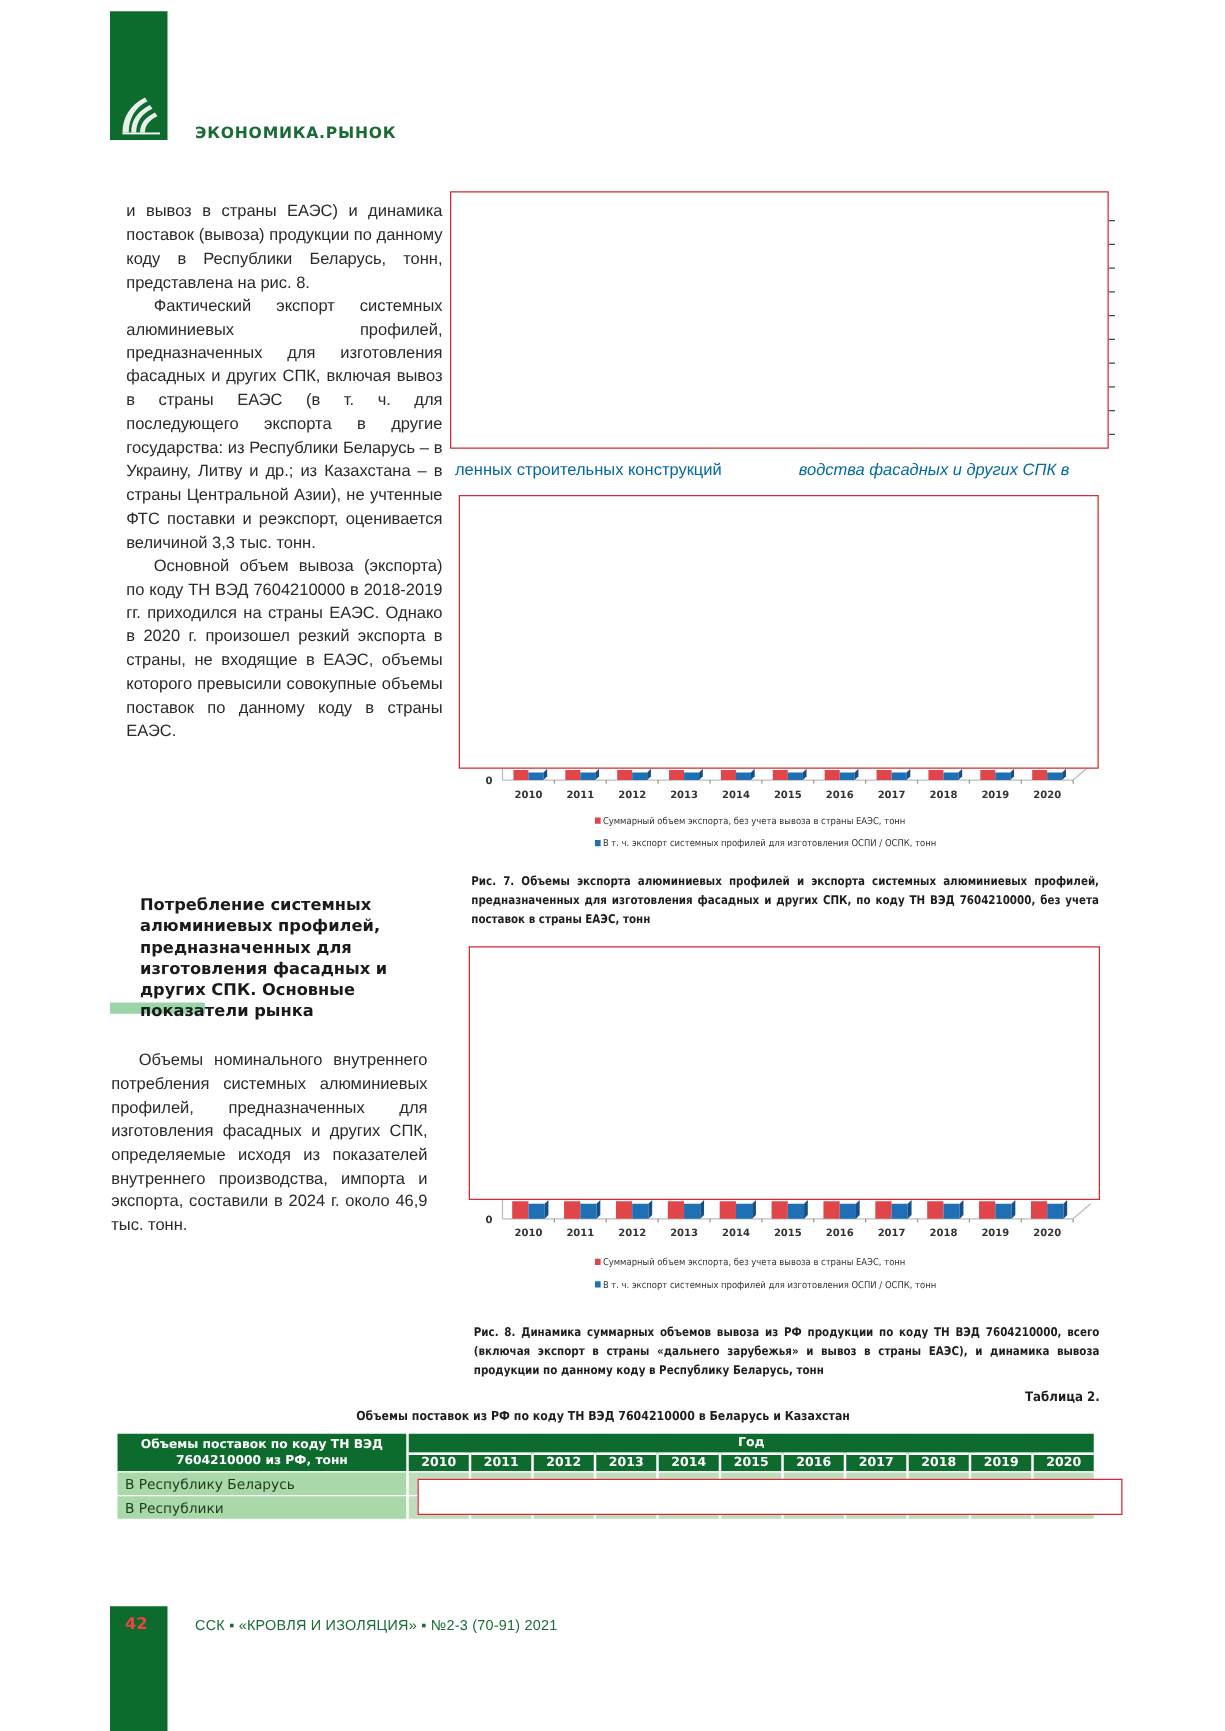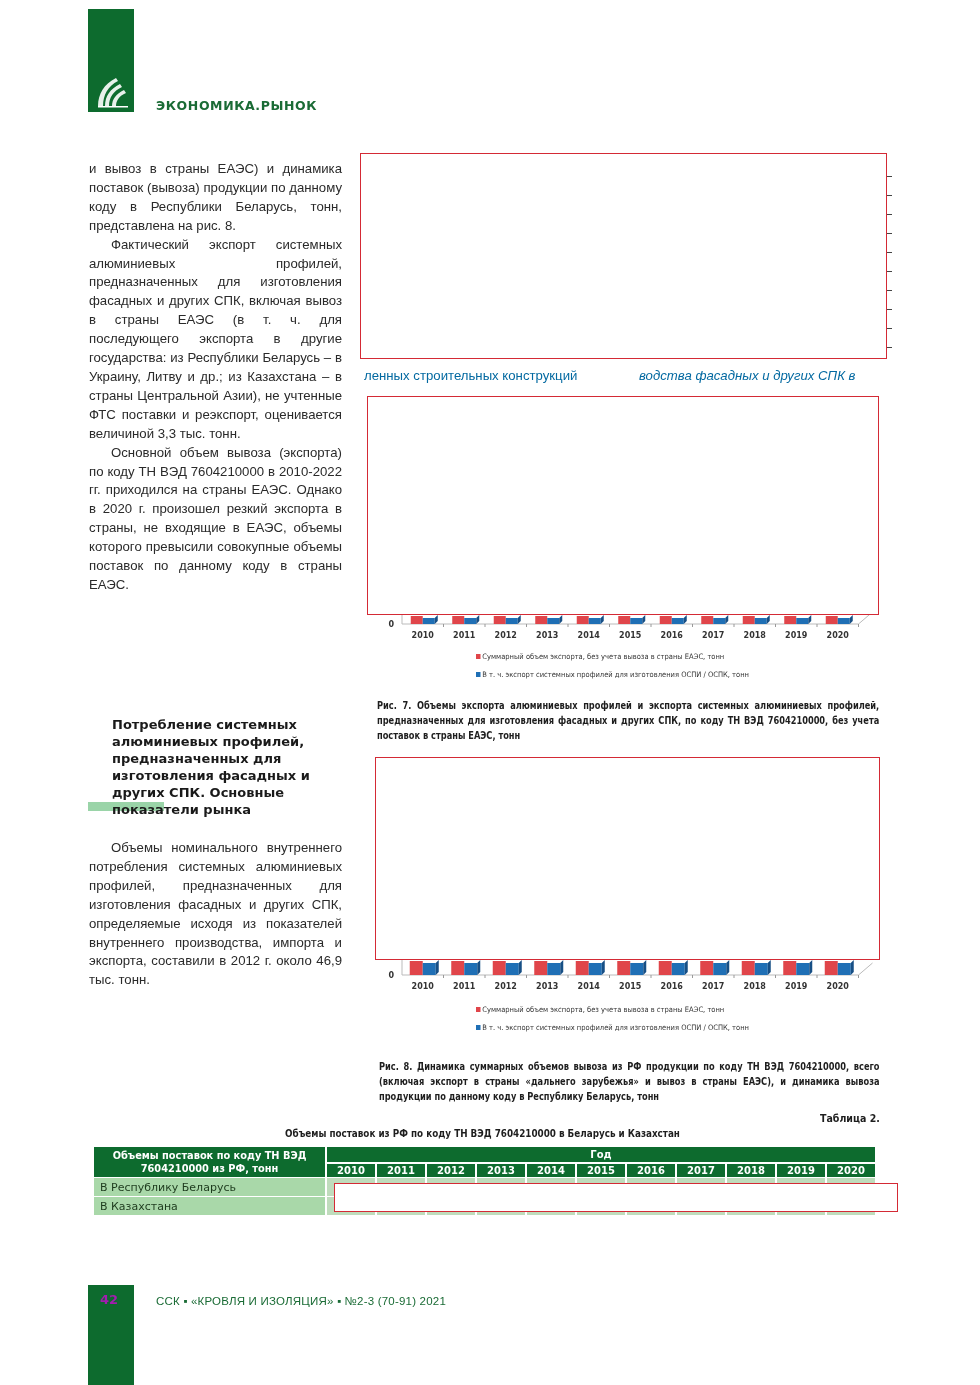--- a/index.html
+++ b/index.html
@@ -3,21 +3,21 @@
 <meta charset="utf-8">
 <style>
   * { box-sizing: border-box; margin: 0; padding: 0; }
   html, body { width: 980px; height: 1385px; background: #ffffff; overflow: hidden; }
   body { position: relative; font-family: "Liberation Sans", sans-serif; color: #222; }
 
   .green-bar-top { position: absolute; left: 88px; top: 9px; width: 46px; height: 103px; background: #0d6b2e; }
   .logo { position: absolute; left: 92px; top: 66px; width: 40px; height: 44px; }
   .section-label { position: absolute; left: 156px; top: 98px; font-family: "DejaVu Sans", sans-serif; font-weight: bold; font-size: 12.5px; letter-spacing: 0.6px; color: #1a6b35; }
 
-  .col-left { position: absolute; left: 89px; top: 160px; width: 253px; font-size: 13.2px; line-height: 18.9px; color: #2a2a2a; text-align: justify; }
+  .col-left { position: absolute; left: 101px; top: 160px; width: 253px; font-size: 13.2px; line-height: 18.9px; color: #2a2a2a; text-align: justify; }
   .col-left p { margin: 0; }
   .col-left p.indent { text-indent: 22px; }
 
   .heading { position: absolute; left: 112px; top: 716px; width: 225px; font-family: "DejaVu Sans", sans-serif; font-weight: bold; font-size: 13px; line-height: 17px; color: #1a1a1a; }
   .heading-accent { position: absolute; left: 88px; top: 802px; width: 76px; height: 9px; background: #8fcf9f; opacity: 0.9; }
 
   .col-left-2 { position: absolute; left: 89px; top: 839px; width: 253px; font-size: 13.2px; line-height: 18.9px; color: #2a2a2a; text-align: justify; }
 
   .redbox { position: absolute; border: 1.5px solid #d42a35; background: #ffffff; }
 
@@ -38,46 +38,46 @@
 
   table.data { position: absolute; left: 92px; top: 1147px; border-collapse: separate; border-spacing: 2px 0; font-family: "DejaVu Sans", sans-serif; }
   table.data th { background: #0d6b2e; color: #fff; font-size: 10px; font-weight: bold; height: 15px; padding: 0; }
   table.data th.main { width: 231px; font-size: 9.8px; line-height: 13px; }
   table.data th.year-group { height: 15px; }
   table.data th.year { width: 48px; border-top: 2px solid #fff; }
   table.data td { background: #a9d8a9; font-size: 11px; height: 19px; padding: 0 6px; color: #1e3b1e; border-top: 1px solid #fff; margin-top: 32px; }
   table.data td.val { background: #bfdcbc; }
 
   .green-bar-bottom { position: absolute; left: 88px; top: 1285px; width: 46px; height: 100px; background: #0d6b2e; }
-  .page-num { position: absolute; left: 100px; top: 1292px; font-family: "DejaVu Sans", sans-serif; font-weight: bold; font-size: 13px; color: #a21caf; }
+  .page-num { position: absolute; left: 100px; top: 1292px; font-family: "DejaVu Sans", sans-serif; font-weight: bold; font-size: 13px; color: #ef4444; }
   .footer-text { position: absolute; left: 156px; top: 1295px; font-size: 11.5px; color: #1a6b35; letter-spacing: 0.2px; white-space: nowrap; }
 </style>
 </head>
 <body>
 
 <div class="green-bar-top"></div>
 <svg class="logo" viewBox="0 0 40 44">
   <path d="M6 40 C6 28 12 18 24 12 L26 15 C16 20 11 29 11 40 Z" fill="#ffffff" opacity="0.9"></path>
   <path d="M13 40 C13 30 18 23 28 18 L30 21 C21 25 17 32 17 40 Z" fill="#ffffff" opacity="0.9"></path>
   <path d="M20 40 C20 33 24 28 32 24 L34 27 C27 30 24 35 24 40 Z" fill="#ffffff" opacity="0.9"></path>
   <rect x="6" y="40" width="30" height="1.5" fill="#ffffff"></rect>
 </svg>
 <div class="section-label">ЭКОНОМИКА.РЫНОК</div>
 
 <div class="col-left">
   <p>и вывоз в страны ЕАЭС) и динамика поставок (вывоза) продукции по данному коду в Республики Беларусь, тонн, представлена на рис. 8.</p>
   <p class="indent">Фактический экспорт системных алюминиевых профилей, предназначенных для изготовления фасадных и других СПК, включая вывоз в страны ЕАЭС (в т. ч. для последующего экспорта в другие государства: из Республики Беларусь – в Украину, Литву и др.; из Казахстана – в страны Центральной Азии), не учтенные ФТС поставки и реэкспорт, оценивается величиной 3,3 тыс. тонн.</p>
-  <p class="indent">Основной объем вывоза (экспорта) по коду ТН ВЭД 7604210000 в 2010-2022 гг. приходился на страны ЕАЭС. Однако в 2020 г. произошел резкий экспорта в страны, не входящие в ЕАЭС, объемы которого превысили совокупные объемы поставок по данному коду в страны ЕАЭС.</p>
+  <p class="indent">Основной объем вывоза (экспорта) по коду ТН ВЭД 7604210000 в 2018-2019 гг. приходился на страны ЕАЭС. Однако в 2020 г. произошел резкий экспорта в страны, не входящие в ЕАЭС, объемы которого превысили совокупные объемы поставок по данному коду в страны ЕАЭС.</p>
 </div>
 
 <div class="heading-accent"></div>
 <div class="heading">Потребление системных алюминиевых профилей, предназначенных для изготовления фасадных и других СПК. Основные показатели рынка</div>
 
 <div class="col-left-2">
-  <p class="indent" style="text-indent:22px">Объемы номинального внутреннего потребления системных алюминиевых профилей, предназначенных для изготовления фасадных и других СПК, определяемые исходя из показателей внутреннего производства, импорта и экспорта, составили в 2012 г. около 46,9 тыс. тонн.</p>
+  <p class="indent" style="text-indent:22px">Объемы номинального внутреннего потребления системных алюминиевых профилей, предназначенных для изготовления фасадных и других СПК, определяемые исходя из показателей внутреннего производства, импорта и экспорта, составили в 2024 г. около 46,9 тыс. тонн.</p>
 </div>
 
 <div class="tick-marks">
   <span style="top:6px"></span>
     <span style="top:25px"></span>
     <span style="top:44px"></span>
     <span style="top:63px"></span>
     <span style="top:82px"></span>
     <span style="top:101px"></span>
     <span style="top:120px"></span>
@@ -260,21 +260,21 @@
         <td class="val"></td>
         <td class="val"></td>
         <td class="val"></td>
         <td class="val"></td>
         <td class="val"></td>
         <td class="val"></td>
         <td class="val"></td>
         <td class="val"></td>
       </tr>
       <tr>
-        <td>В Казахстана</td>
+        <td>В Республики</td>
         <td class="val"></td>
         <td class="val"></td>
         <td class="val"></td>
         <td class="val"></td>
         <td class="val"></td>
         <td class="val"></td>
         <td class="val"></td>
         <td class="val"></td>
         <td class="val"></td>
         <td class="val"></td>

